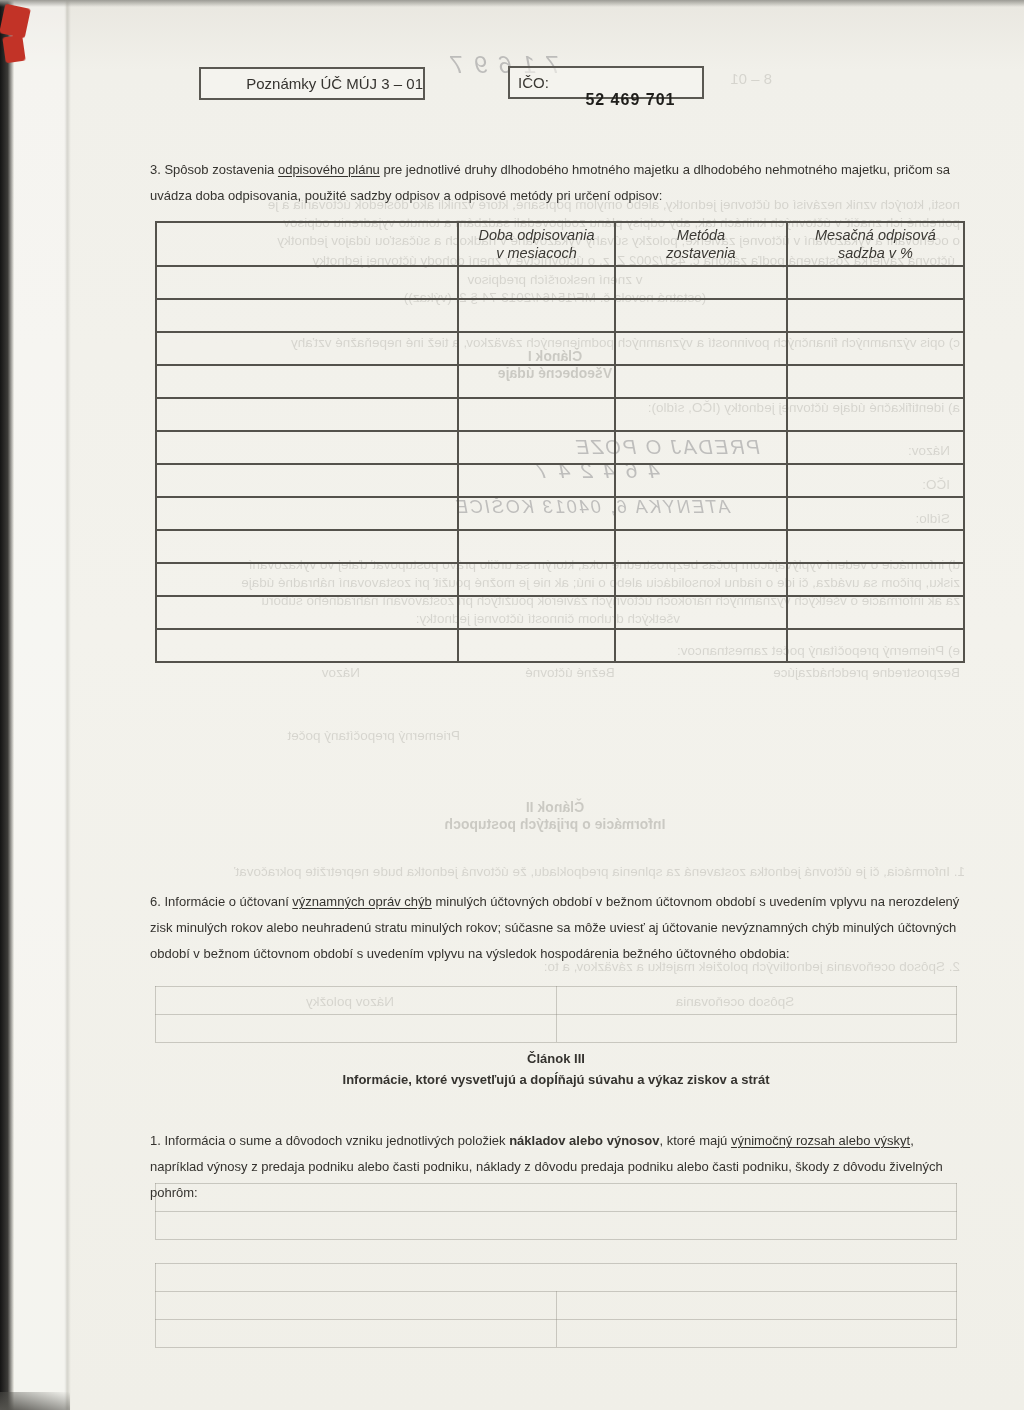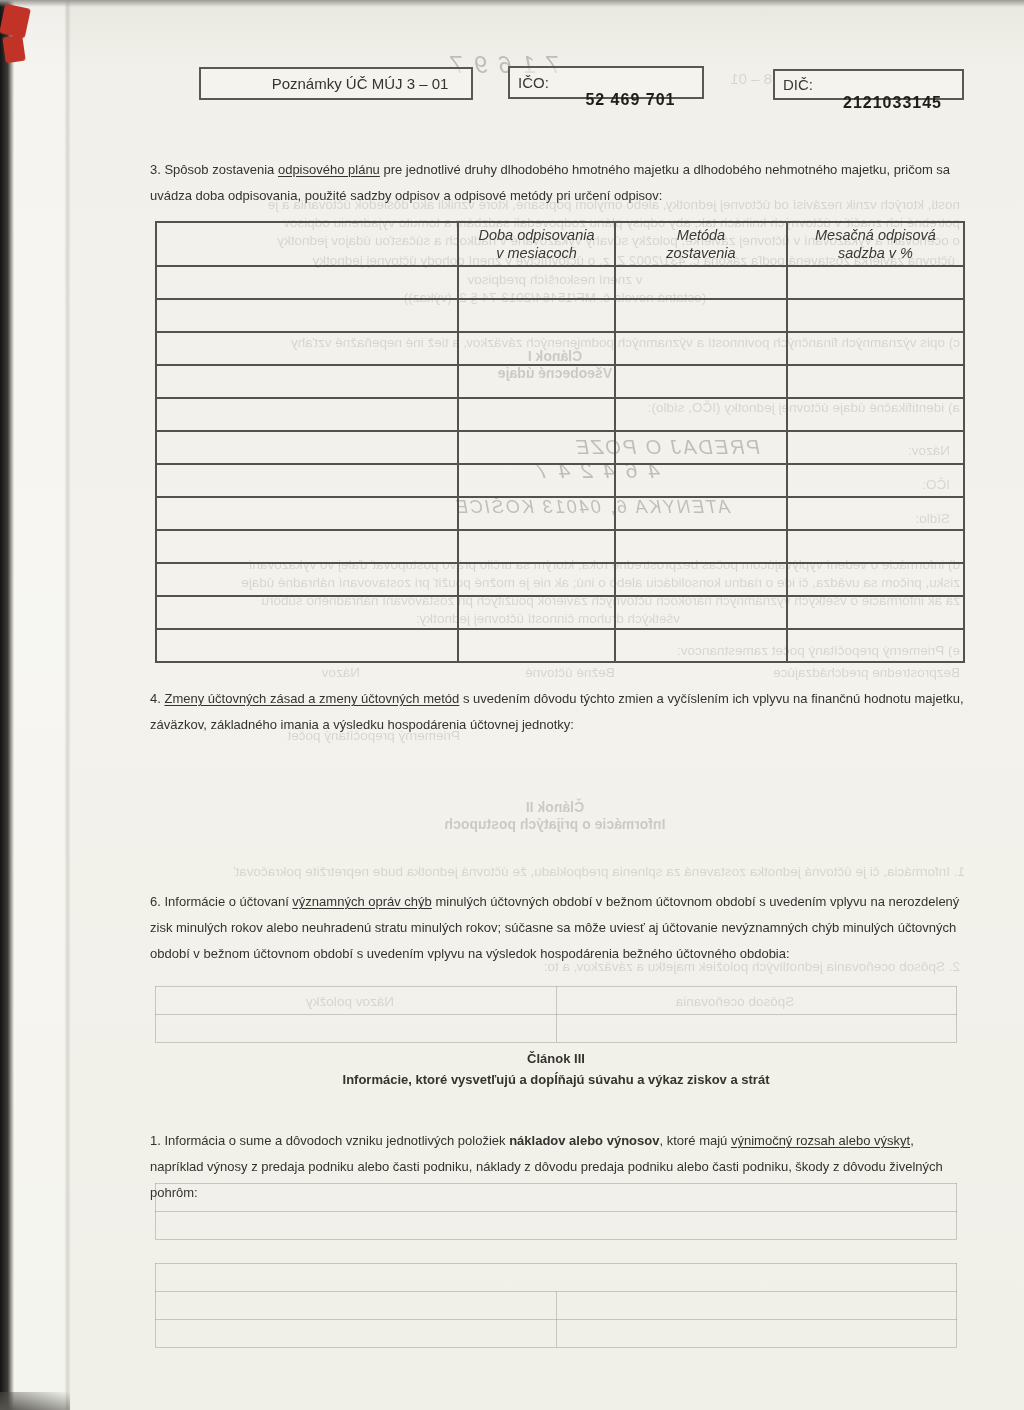--- a/index.html
+++ b/index.html
@@ -99,30 +99,26 @@
   <div class="fv" style="left:155px;top:1183px;height:56px;"></div>
   <div class="fv" style="left:956px;top:1183px;height:56px;"></div>
   <div class="fl" style="left:155px;top:1263px;width:802px;"></div>
   <div class="fl" style="left:155px;top:1291px;width:802px;"></div>
   <div class="fl" style="left:155px;top:1319px;width:802px;"></div>
   <div class="fl" style="left:155px;top:1347px;width:802px;"></div>
   <div class="fv" style="left:155px;top:1263px;height:84px;"></div>
   <div class="fv" style="left:556px;top:1291px;height:56px;"></div>
   <div class="fv" style="left:956px;top:1263px;height:84px;"></div>
 
-  <div class="hbox" style="left:199px;top:67px;width:222px;height:29px;justify-content:center;padding-left:48px;">
+  <div class="hbox" style="left:199px;top:67px;width:222px;height:29px;justify-content:flex-end;">
     <span style="font-size:15px;">Poznámky ÚČ MÚJ 3 – 01</span>
   </div>
   <div class="hbox" style="left:508px;top:66px;width:192px;height:29px;">
     <span class="lbl">IČO:</span>
     <span class="val">52 469 701</span>
-  </div>
-  <div class="hbox" style="left:773px;top:69px;width:187px;height:27px;">
-    <span class="lbl">DIČ:</span>
-    <span class="val">2121033145</span>
   </div>
 
   <div class="txt" style="left:150px;top:157px;width:814px;">
     <span>3. Spôsob zostavenia </span><span class="u">odpisového plánu</span><span> pre jednotlivé druhy dlhodobého hmotného majetku a dlhodobého nehmotného majetku, pričom sa uvádza doba odpisovania, použité sadzby odpisov a odpisové metódy pri určení odpisov:</span>
   </div>
 
   <table class="dep-table">
     <thead>
       <tr>
         <th class="c1"></th>
@@ -200,23 +196,20 @@
         </tr>
       <tr>
           <td></td>
           <td></td>
           <td></td>
           <td></td>
         </tr>
     </tbody>
   </table>
 
-  <div class="txt" style="left:150px;top:686px;width:814px;">
-    <span>4. </span><span class="u">Zmeny účtovných zásad a zmeny účtovných metód</span><span> s uvedením dôvodu týchto zmien a vyčíslením ich vplyvu na finančnú hodnotu majetku, záväzkov, základného imania a výsledku hospodárenia účtovnej jednotky:</span>
-  </div>
 
 
   <div class="txt" style="left:150px;top:889px;width:814px;">
     <span>6. Informácie o účtovaní </span><span class="u">významných opráv chýb</span><span> minulých účtovných období v bežnom účtovnom období s uvedením vplyvu na nerozdelený zisk minulých rokov alebo neuhradenú stratu minulých rokov; súčasne sa môže uviesť aj účtovanie nevýznamných chýb minulých účtovných období v bežnom účtovnom období s uvedením vplyvu na výsledok hospodárenia bežného účtovného obdobia:</span>
   </div>
 
   <div class="txt b center" style="left:155px;top:1067px;width:802px;">Informácie, ktoré vysvetľujú a dopĺňajú súvahu a výkaz ziskov a strát</div>
   <div class="txt b center" style="left:155px;top:1046px;width:802px;">Článok III</div>
 
   <div class="txt" style="left:150px;top:1117px;width:814px;margin-top:11px;">

